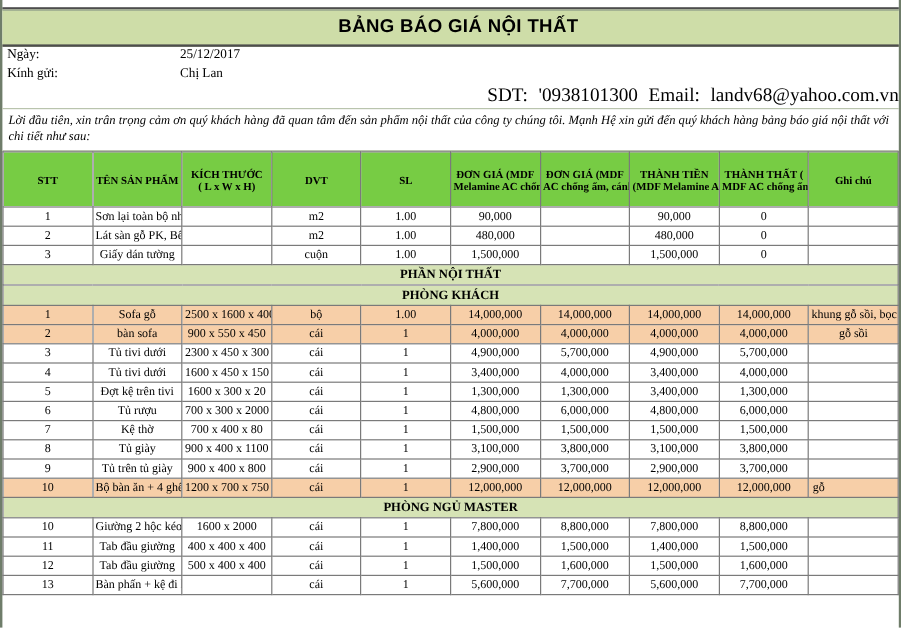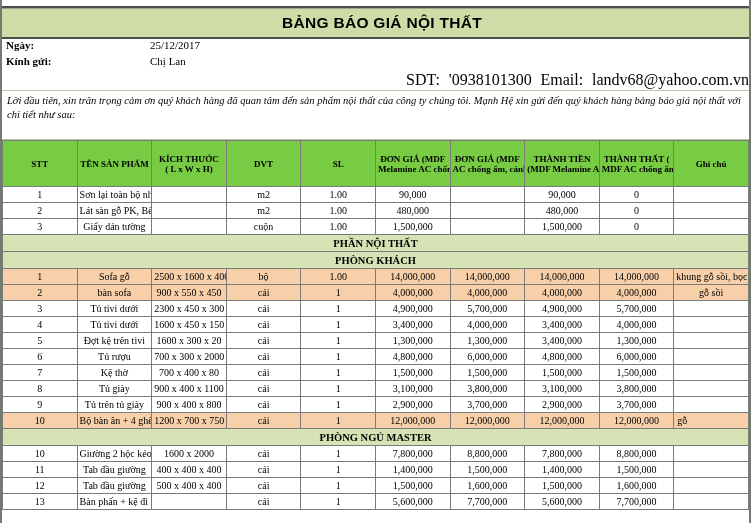--- a/index.html
+++ b/index.html
@@ -48,21 +48,21 @@
     padding: 0;
   }
   .meta-row {
     display: flex;
     align-items: baseline;
     height: 16px;
     font-size: 11px;
   }
   .meta-label {
     width: 148px;
-    font-weight: bold;
+    font-weight: normal;
     padding-left: 4px;
     box-sizing: border-box;
   }
   .meta-value {
     flex: 0 0 auto;
     text-align: right;
   }
   .contact-row {
     height: 20px;
     display: flex;
@@ -70,21 +70,21 @@
     font-size: 16px;
     padding-left: 404px;
     box-sizing: border-box;
     border-bottom: 1px solid #b9c4ad;
   }
   .contact-row .sep { display: inline-block; width: 14px; }
   .intro {
     font-style: italic;
     font-size: 10.5px;
     line-height: 1.35;
-    padding: 3px 6px 17px 5px;
+    padding: 3px 6px 3px 5px;
     border-bottom: 1px solid #b9c4ad;
   }
 
   table.quote {
     width: 100%;
     border-collapse: collapse;
     table-layout: fixed;
     font-size: 10px;
   }
   table.quote td, table.quote th {

